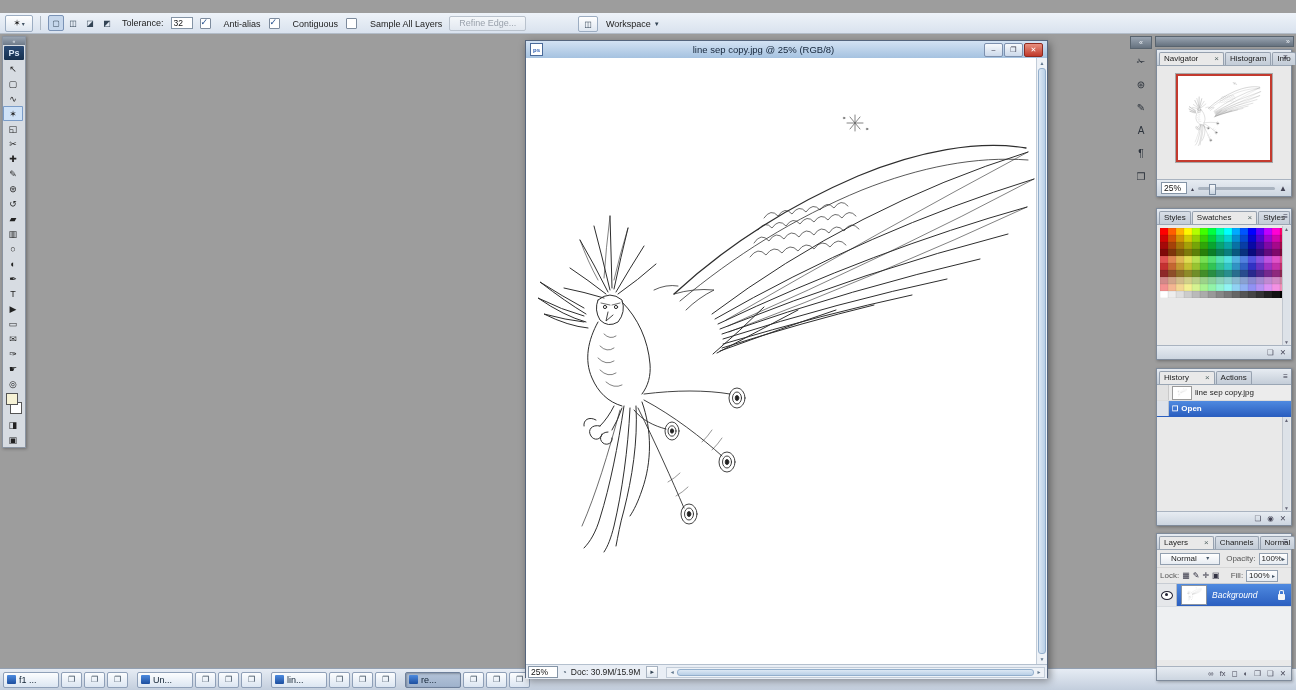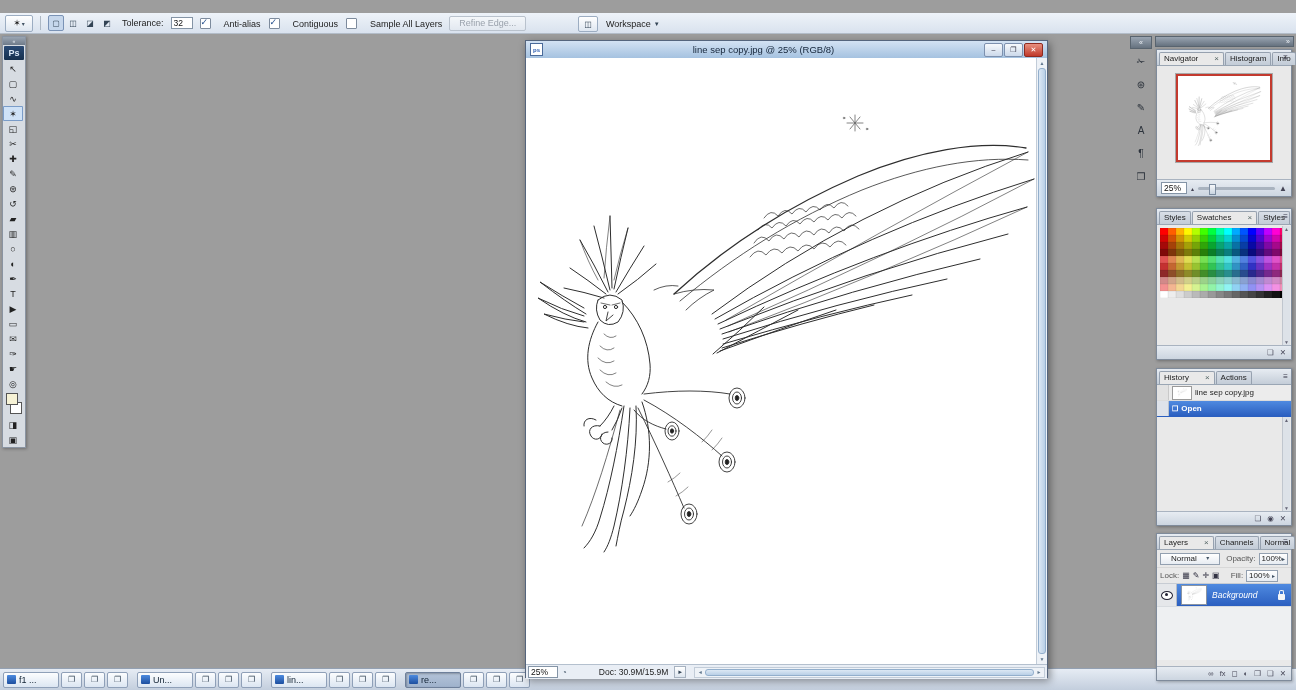--- a/index.html
+++ b/index.html
@@ -50,21 +50,21 @@
   .wbtn{width:17px;height:12px;border-radius:2px;border:1px solid #7d90ae;display:flex;align-items:center;justify-content:center;font-size:7px;color:#334;background:linear-gradient(#f6f9fc,#ccd9ea);}
   .wbtn.close{background:linear-gradient(#e8907f,#c0392b);color:#fff;border-color:#8e2a20;}
   .doc-canvas{position:relative;height:606px;background:#fff;overflow:hidden;}
   .artwork{position:absolute;left:0;top:0;}
   .vscroll{position:absolute;right:0;top:0;width:11px;height:100%;background:#eef2f7;border-left:1px solid #c2ccd8;display:flex;flex-direction:column;box-sizing:border-box;}
   .vscroll .sarr,.hscroll .sarr{flex:0 0 10px;display:flex;align-items:center;justify-content:center;font-size:5px;color:#61788f;}
   .vthumb{flex:1;margin:0 1px;background:linear-gradient(90deg,#dce8f4,#b9cfe6);border:1px solid #93afcc;border-radius:3px;}
   .doc-status{height:14px;border-top:1px solid #b4c0ce;background:#e9eef5;display:flex;align-items:center;font-size:8.5px;color:#222;padding:0 2px;gap:4px;}
   .zoomfield{width:30px;text-align:left;}
   .st-icon{font-size:8px;color:#567;}
-  .doc-size{margin-left:28px;white-space:nowrap;}
+  .doc-size{white-space:nowrap;}
   .st-arrow{font-size:6px;color:#345;margin-left:2px;border:1px solid #a7b2c0;background:linear-gradient(#fff,#dde5ee);width:10px;height:10px;display:flex;align-items:center;justify-content:center;}
   .hscroll{flex:1;height:11px;margin-left:4px;background:#eef2f7;border:1px solid #c2ccd8;display:flex;box-sizing:border-box;}
   .hthumb{flex:1;margin:1px 0;background:linear-gradient(#dce8f4,#b9cfe6);border:1px solid #93afcc;border-radius:3px;}
 
   
   .icon-strip{position:absolute;left:1130px;top:36px;width:22px;z-index:4;}
   .strip-header{height:11px;background:linear-gradient(#9aa5b2,#66727f);border:1px solid #59646f;color:#eef2f7;font-size:7px;display:flex;align-items:center;justify-content:center;}
   .strip-items{display:flex;flex-direction:column;align-items:center;padding-top:4px;gap:6px;}
   .strip-items span{width:20px;height:17px;display:flex;align-items:center;justify-content:center;font-size:10px;color:#2c333c;}
 

